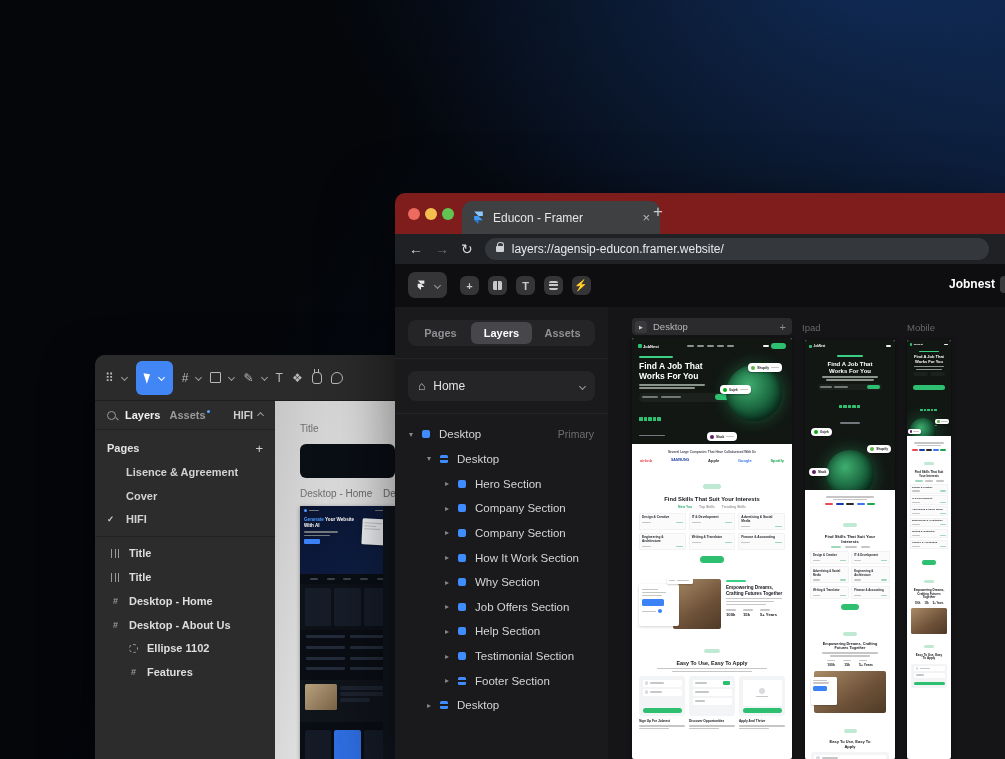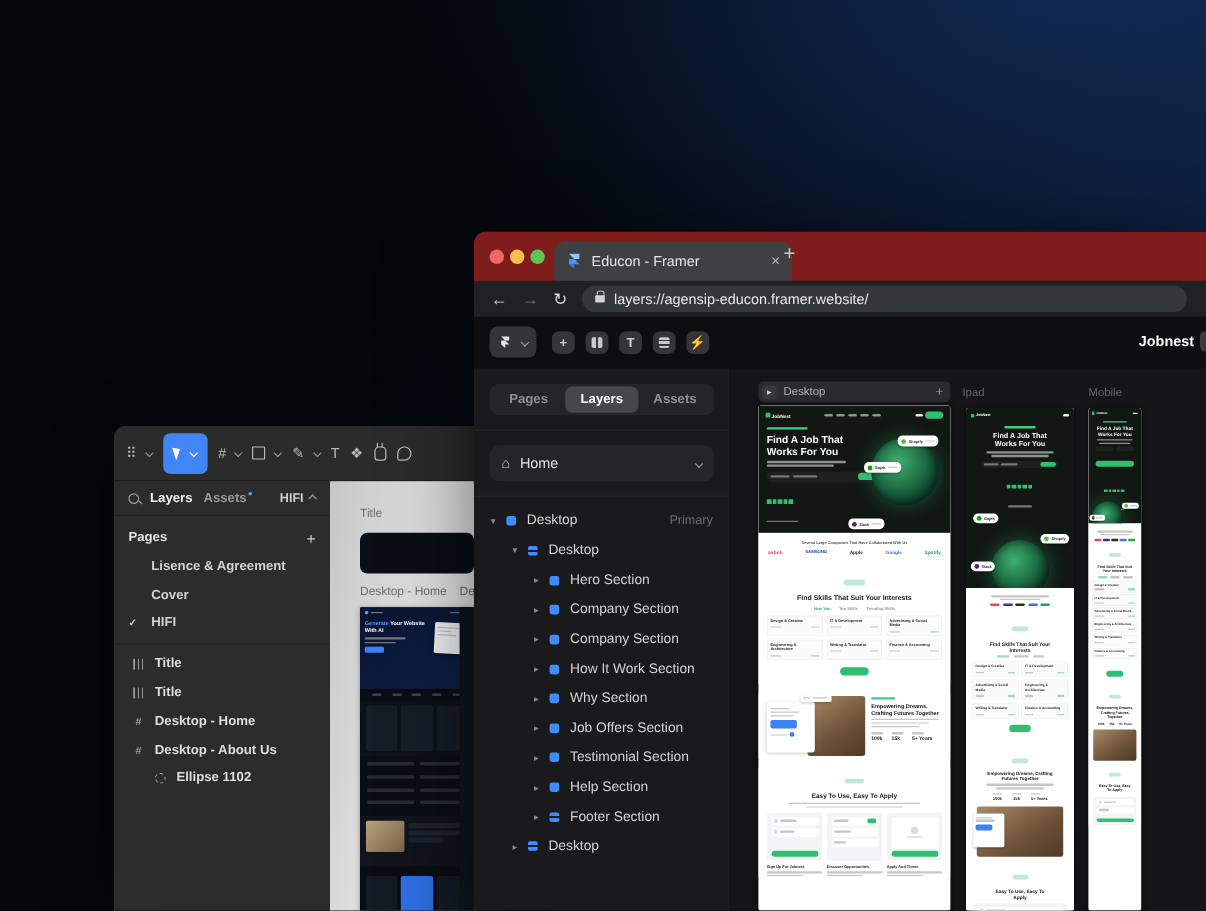--- a/index.html
+++ b/index.html
@@ -367,20 +367,24 @@
               <span>Desktop - About Us</span>
             </div>
 
 
             <div class="fg-lrow li1">
               <span class="fg-lic f-ellipse"></span>
               <span>Ellipse 1102</span>
             </div>
 
 
+            <div class="fg-lrow li1">
+              <span class="fg-lic f-frame"></span>
+              <span>Features</span>
+            </div>
 
             <div class="fg-lrow li1">
               
               
             </div>
           </div>
       </div>
       <div class="fg-canvas">
         <span class="cv-label" style="left:25px;top:22px">Title</span>
         <div class="cv-rect"></div>
@@ -562,28 +566,28 @@
             <div class="ft-row ind2">
               <span class="ft-arrow ar-right"></span>
               <span class="ft-ic ic-sq"></span>
               <span>Job Offers Section</span>
               <span class="ft-extra"></span>
             </div>
 
             <div class="ft-row ind2">
               <span class="ft-arrow ar-right"></span>
               <span class="ft-ic ic-sq"></span>
-              <span>Testimonial Section</span>
+              <span>Help Section</span>
               <span class="ft-extra"></span>
             </div>
 
             <div class="ft-row ind2">
               <span class="ft-arrow ar-right"></span>
               <span class="ft-ic ic-sq"></span>
-              <span>Help Section</span>
+              <span>Testimonial Section</span>
               <span class="ft-extra"></span>
             </div>
 
 
             <div class="ft-row ind2">
               <span class="ft-arrow ar-right"></span>
               <span class="ft-ic ic-stack"></span>
               <span>Footer Section</span>
               <span class="ft-extra"></span>
             </div>

